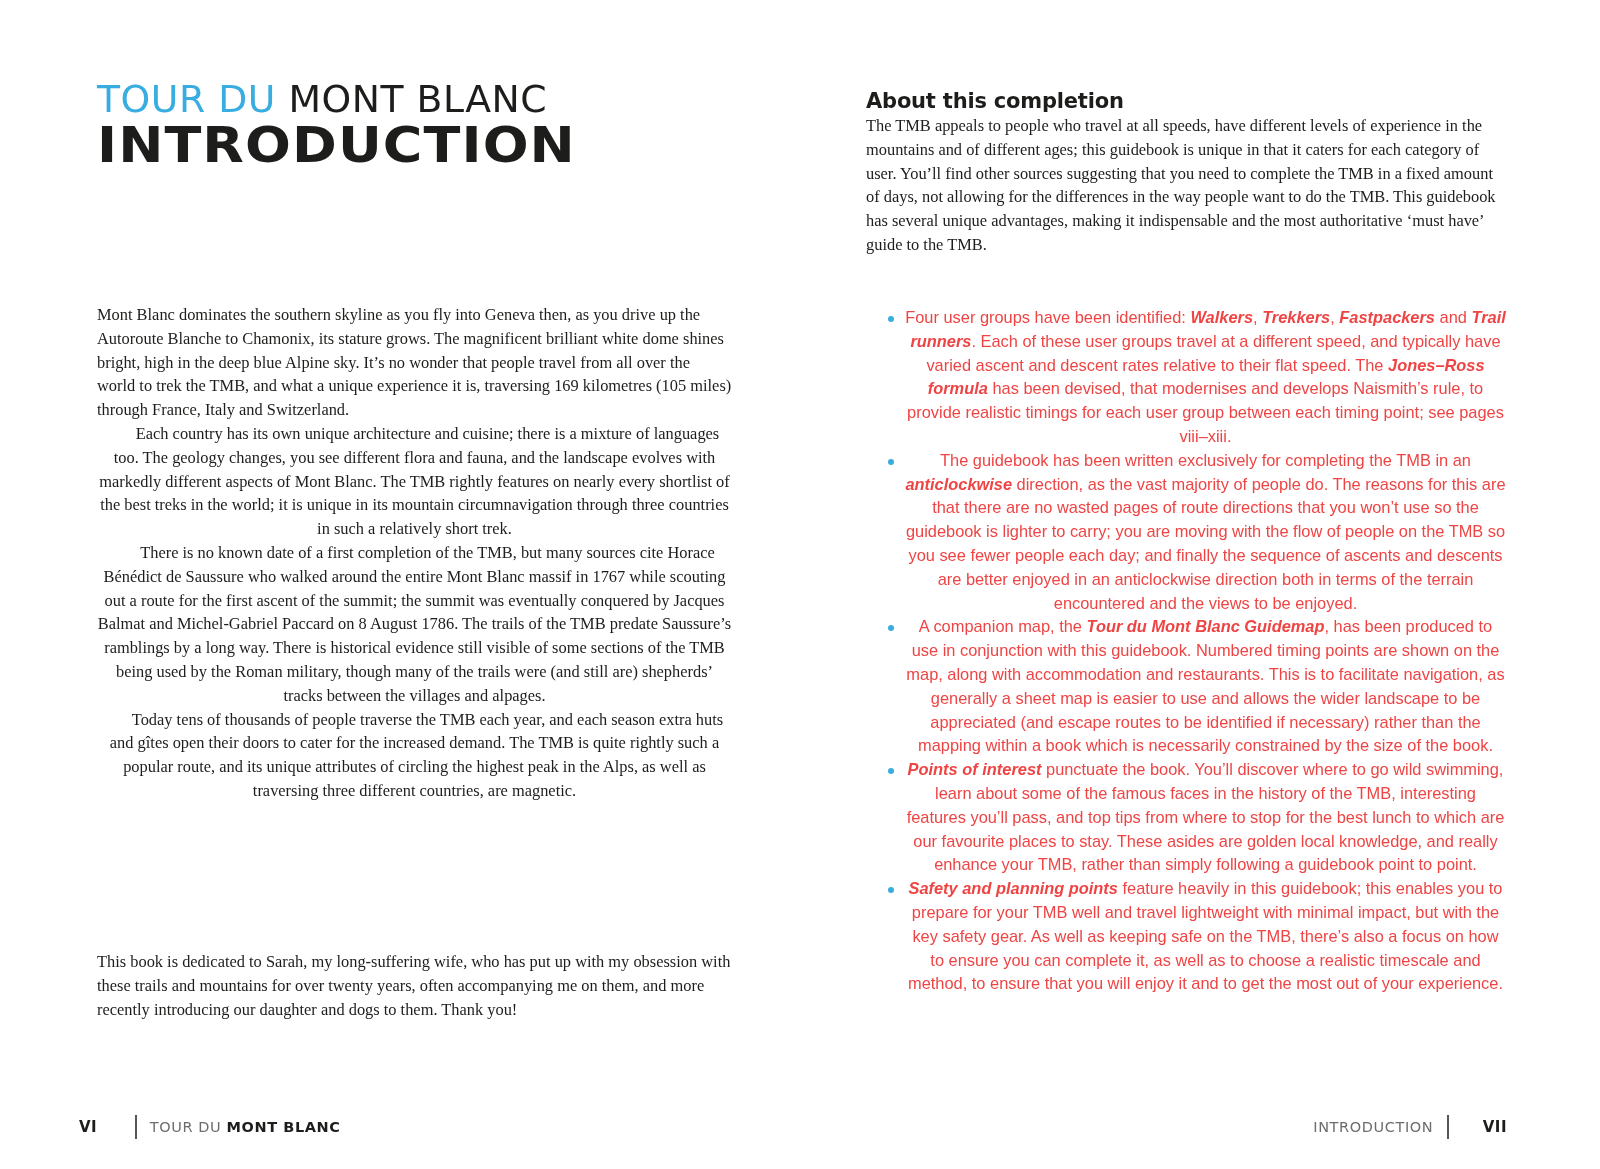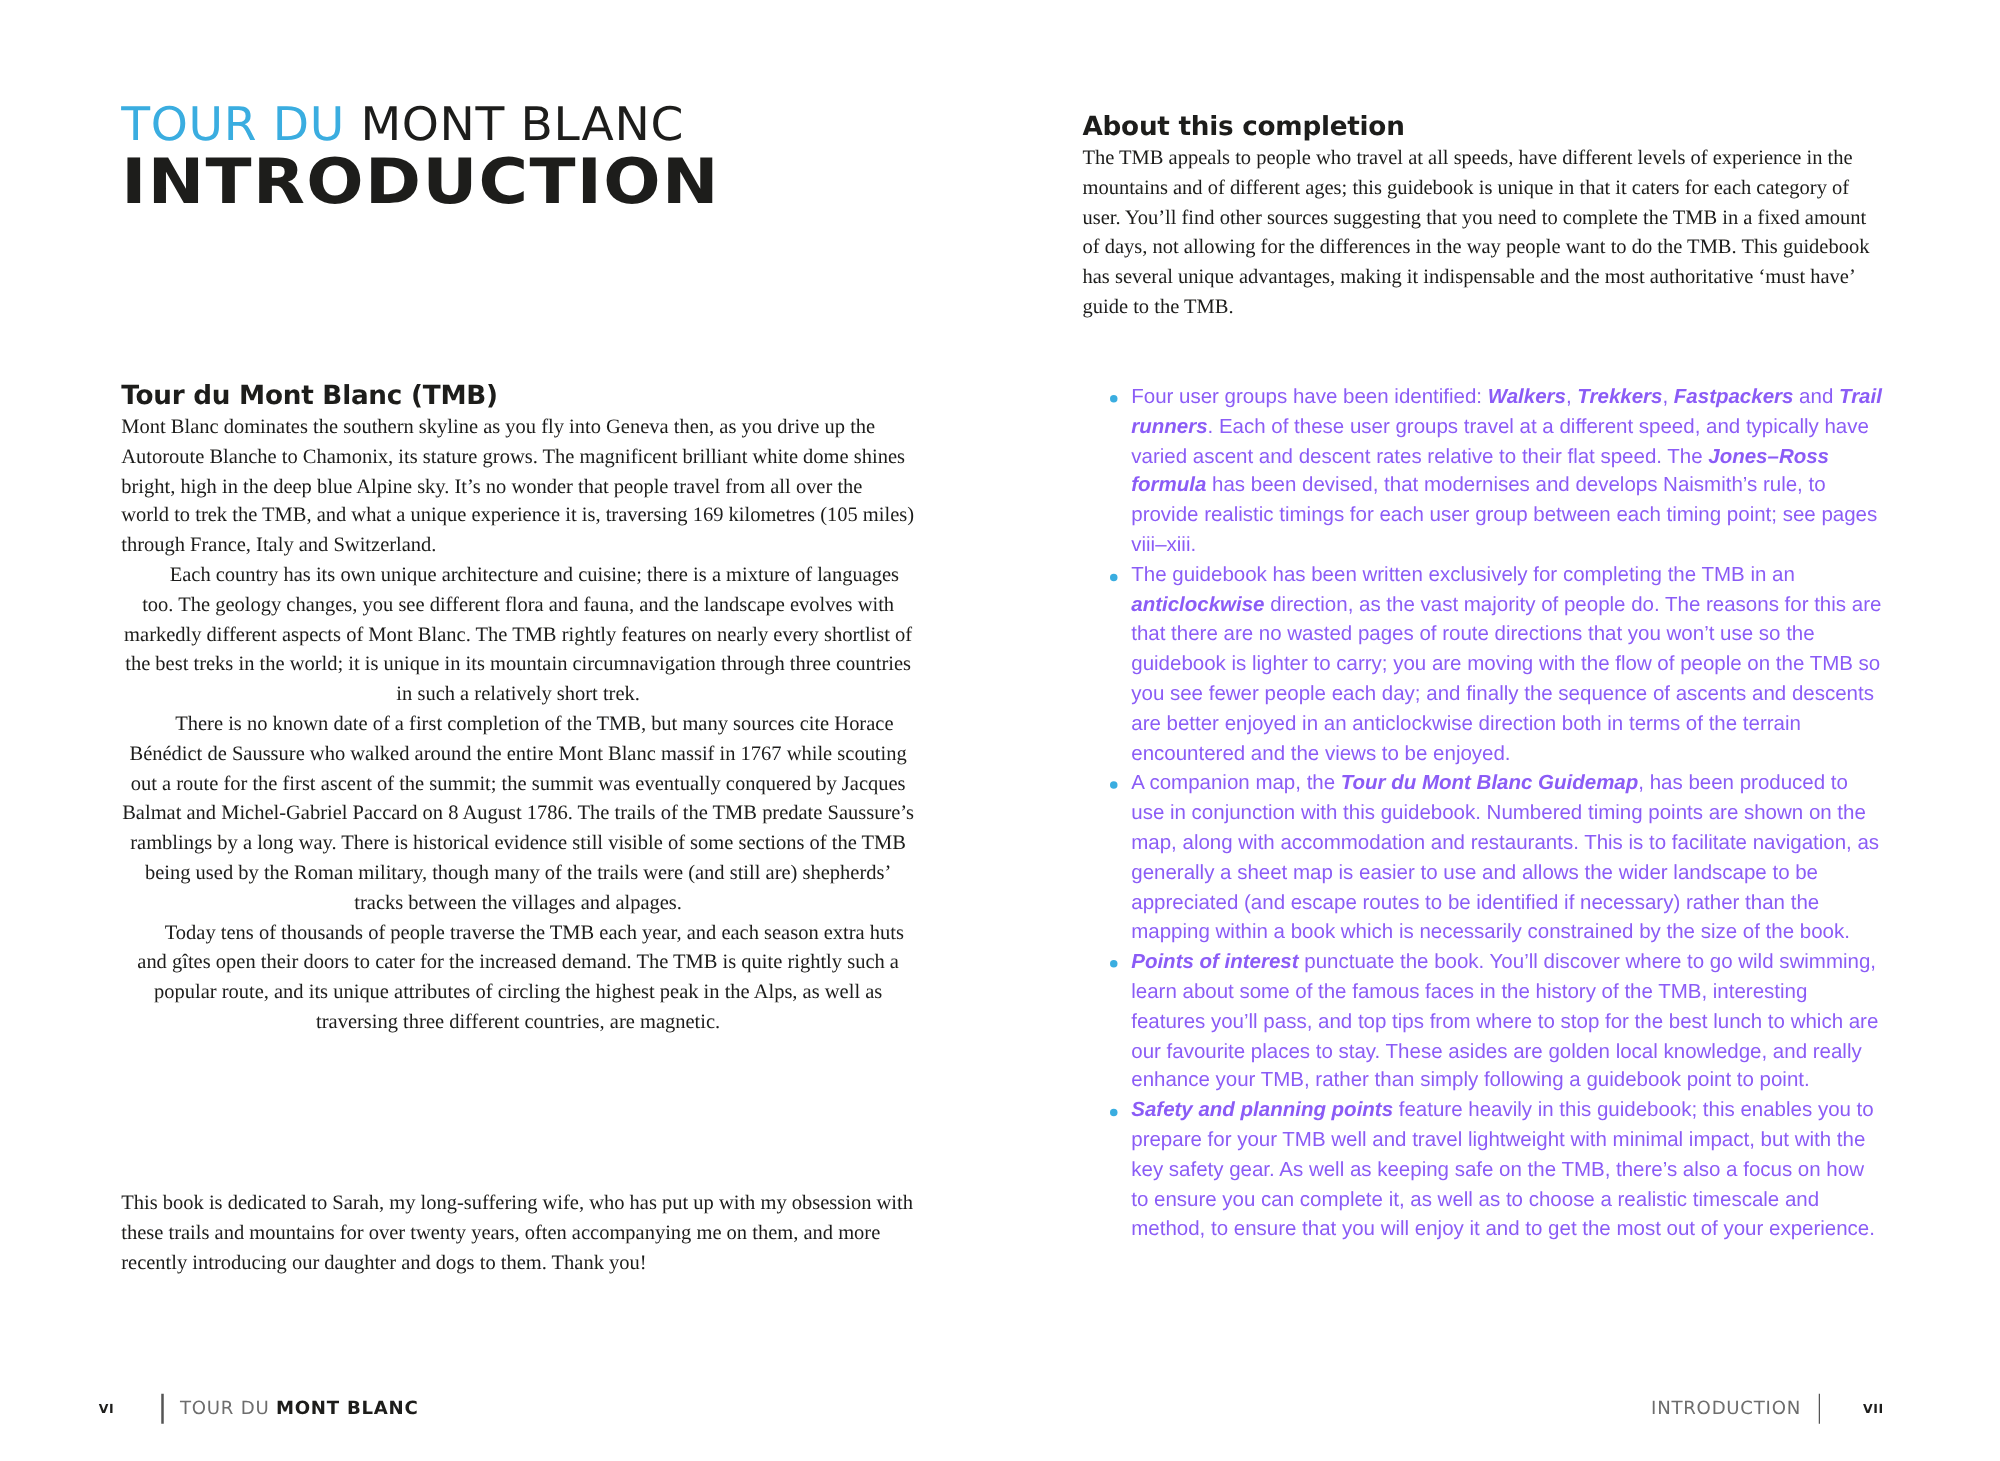--- a/index.html
+++ b/index.html
@@ -45,32 +45,32 @@
   .body-text p.indent { text-indent: 26px; text-align: center; }
 
   .section-tmb { position: absolute; left: 84px; top: 303px; width: 635px; }
   .section-ack { position: absolute; left: 84px; top: 950px; width: 635px; }
   .section-about { position: absolute; left: 66px; top: 88px; width: 640px; }
 
   .bullets { position: absolute; left: 66px; top: 306px; width: 640px; margin: 0; padding: 0; list-style: none; }
   .bullets li {
     position: relative; padding-left: 39px;
     font-family: "Liberation Sans", sans-serif;
-    font-size: 16.4px; line-height: 23.8px; color: #8b5cf6;
+    font-size: 16.4px; line-height: 23.8px; color: #ef4444; text-align: center;
   }
   .bullets li .bullet-dot {
     position: absolute; left: 22px; top: 10px; width: 6px; height: 6px; border-radius: 50%;
     background: #3aade0;
   }
   .bi { font-weight: bold; font-style: italic; }
 
   
   .footer-left { position: absolute; left: 66px; top: 1115px; height: 24px; display: flex; align-items: center; }
   .folio {
-    font-family: "DejaVu Sans", sans-serif; font-weight: bold; font-size: 10px; color: #1d1d1b; letter-spacing: 0.5px;
+    font-family: "DejaVu Sans", sans-serif; font-weight: bold; font-size: 15px; color: #1d1d1b; letter-spacing: 0.5px;
   }
   .footer-rule { width: 1.5px; height: 24px; background: #555; }
   .running-head {
     font-family: "DejaVu Sans", sans-serif; font-size: 14.5px; letter-spacing: 0.6px; white-space: nowrap;
   }
   .running-head .light { color: #6d6d6d; font-weight: normal; }
   .running-head .bold { color: #1d1d1b; font-weight: bold; }
   .footer-right { position: absolute; right: 93px; top: 1115px; height: 24px; display: flex; align-items: center; }
 </style>
 </head>
@@ -82,21 +82,20 @@
 
     <div class="title-block">
       <div class="title-line1">
         <span class="accent">TOUR DU</span>
         <span class="dark">MONT BLANC</span>
       </div>
       <div class="title-line2">INTRODUCTION</div>
     </div>
 
     <div class="section-tmb">
-      <h2 class="h2">Tour du Mont Blanc (TMB)</h2>
       <div class="body-text">
         <p>Mont Blanc dominates the southern skyline as you fly into Geneva then, as you drive up the Autoroute Blanche to Chamonix, its stature grows. The magnificent brilliant white dome shines bright, high in the deep blue Alpine sky. It’s no wonder that people travel from all over the world to trek the TMB, and what a unique experience it is, traversing 169 kilometres (105 miles) through France, Italy and Switzerland.</p>
         <p class="indent">Each country has its own unique architecture and cuisine; there is a mixture of languages too. The geology changes, you see different flora and fauna, and the landscape evolves with markedly different aspects of Mont Blanc. The TMB rightly features on nearly every shortlist of the best treks in the world; it is unique in its mountain circumnavigation through three countries in such a relatively short trek.</p>
         <p class="indent">There is no known date of a first completion of the TMB, but many sources cite Horace Bénédict de Saussure who walked around the entire Mont Blanc massif in 1767 while scouting out a route for the first ascent of the summit; the summit was eventually conquered by Jacques Balmat and Michel-Gabriel Paccard on 8 August 1786. The trails of the TMB predate Saussure’s ramblings by a long way. There is historical evidence still visible of some sections of the TMB being used by the Roman military, though many of the trails were (and still are) shepherds’ tracks between the villages and alpages.</p>
         <p class="indent">Today tens of thousands of people traverse the TMB each year, and each season extra huts and gîtes open their doors to cater for the increased demand. The TMB is quite rightly such a popular route, and its unique attributes of circling the highest peak in the Alps, as well as traversing three different countries, are magnetic.</p>
       </div>
     </div>
 
     <div class="section-ack">
       <div class="body-text">

